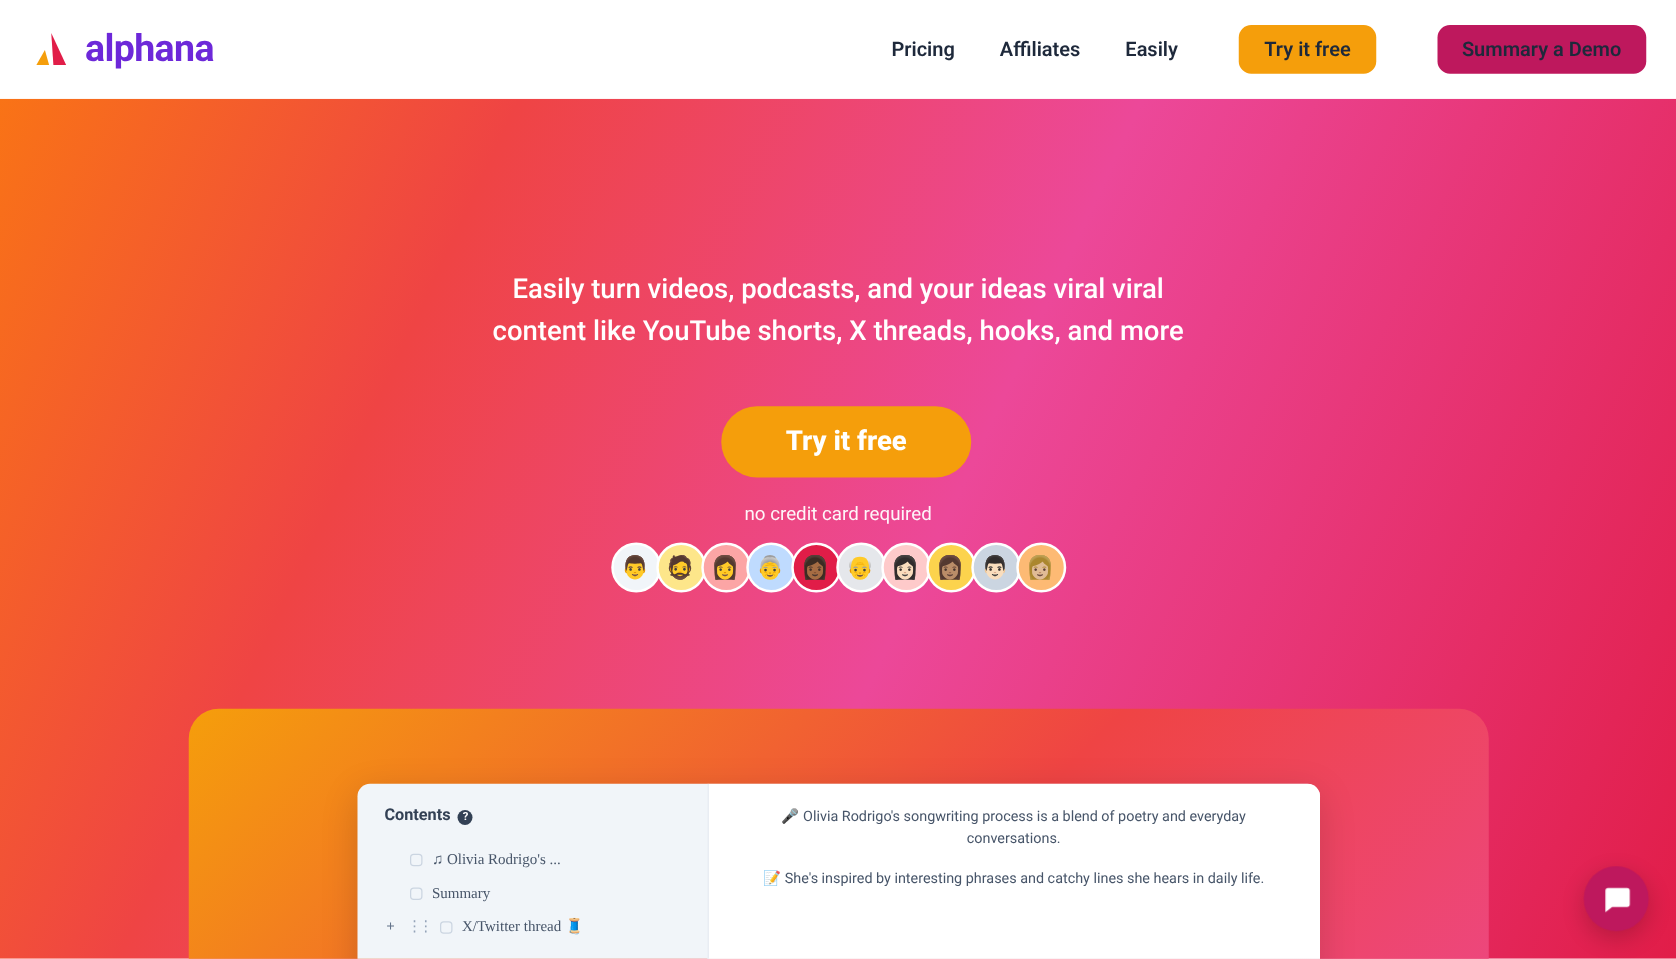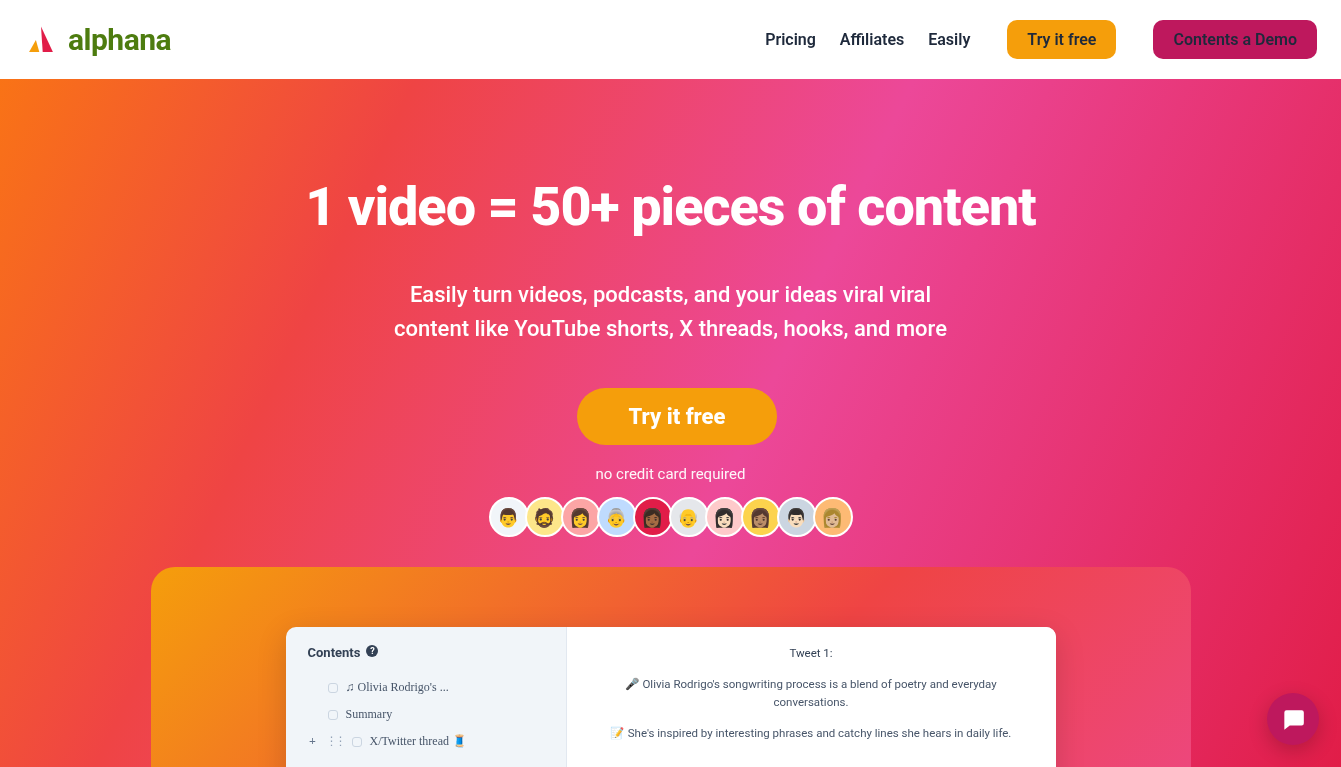--- a/index.html
+++ b/index.html
@@ -20,24 +20,24 @@
     padding: 0 24px;
     position: relative;
     z-index: 10;
   }
   .logo { display: flex; align-items: center; gap: 10px; }
   .logo-mark { width: 34px; height: 34px; position: relative; }
   .logo-mark svg { width: 100%; height: 100%; display: block; }
   .logo-text {
     font-size: 30px;
     font-weight: 700;
-    color: #4d7c0f;
+    color: #6d28d9;
     letter-spacing: -0.5px;
   }
-  .nav { display: flex; align-items: center; gap: 24px; }
+  .nav { display: flex; align-items: center; gap: 36px; }
   .nav a {
     color: #1e293b;
     text-decoration: none;
     font-weight: 600;
     font-size: 16px;
   }
   .btn {
     display: inline-flex;
     align-items: center;
     justify-content: center;
@@ -116,21 +116,21 @@
     overflow: hidden;
   }
   .preview-left {
     width: 280px;
     padding: 18px 22px;
     font-size: 12px;
     color: #334155;
   }
   .preview-left .ph {
     font-weight: 700; font-size: 13px; margin-bottom: 14px;
-    display:flex; align-items:flex-start; gap:6px;
+    display:flex; align-items:flex-end; gap:6px;
   }
   .help-dot {
     width:12px; height:12px; border-radius:50%;
     background:#334155; color:#fff; font-size:9px;
     display:inline-flex; align-items:center; justify-content:center;
   }
   .row { display:flex; align-items:center; gap:8px; padding:6px 0 6px 20px; color:#475569;font-family:Liberation Serif, serif; }
   .row .dot { width:10px; height:10px; border:1.5px solid #cbd5e1; border-radius:3px; flex:none; }
   .row.withplus { padding-left:0; }
   .row.withplus .plus { width:10px; text-align:center; color:#64748b; font-weight:700; }
@@ -171,26 +171,25 @@
         <path d="M6 34 L14 20 L18 34 Z" fill="#f59e0b"></path>
       </svg>
     </span>
     <span class="logo-text">alphana</span>
   </a>
   <nav class="nav">
     <a>Pricing</a>
     <a>Affiliates</a>
     <a>Easily</a>
     <a class="btn btn-orange">Try it free</a>
-    <a class="btn btn-pink">Contents a Demo</a>
+    <a class="btn btn-pink">Summary a Demo</a>
   </nav>
 </header>
 
 <section class="hero">
-  <h1>1 video = 50+ pieces of content</h1>
   <div class="subtitle">
     <div>Easily turn videos, podcasts, and your ideas viral viral</div>
     <div>content like YouTube shorts, X threads, hooks, and more</div>
   </div>
   <a class="btn cta">Try it free</a>
   <div class="note">no credit card required</div>
   <div class="avatars" id="avatar-row">
       <div class="avatar" style="background: rgb(241, 245, 249);">👨</div>
       <div class="avatar" style="background: rgb(253, 230, 138);">🧔</div>
       <div class="avatar" style="background: rgb(252, 165, 165);">👩</div>
@@ -220,21 +219,20 @@
           <span>Summary</span>
         </div>
         <div class="row withplus">
           <span class="plus">+</span>
           <span class="grip">⋮⋮</span>
           <span class="dot"></span>
           <span>X/Twitter thread 🧵</span>
         </div>
       </div>
       <div class="preview-right">
-        <div class="th">Tweet 1:</div>
         <p>🎤 Olivia Rodrigo's songwriting process is a blend of poetry and everyday conversations.</p>
         <p>📝 She's inspired by interesting phrases and catchy lines she hears in daily life.</p>
       </div>
     </div>
   </div>
 </section>
 
 <div class="chat-bubble">
   <svg viewBox="0 0 24 24">
     <path d="M4 4h16a2 2 0 0 1 2 2v10a2 2 0 0 1-2 2H9l-5 4V6a2 2 0 0 1 2-2z"></path>

